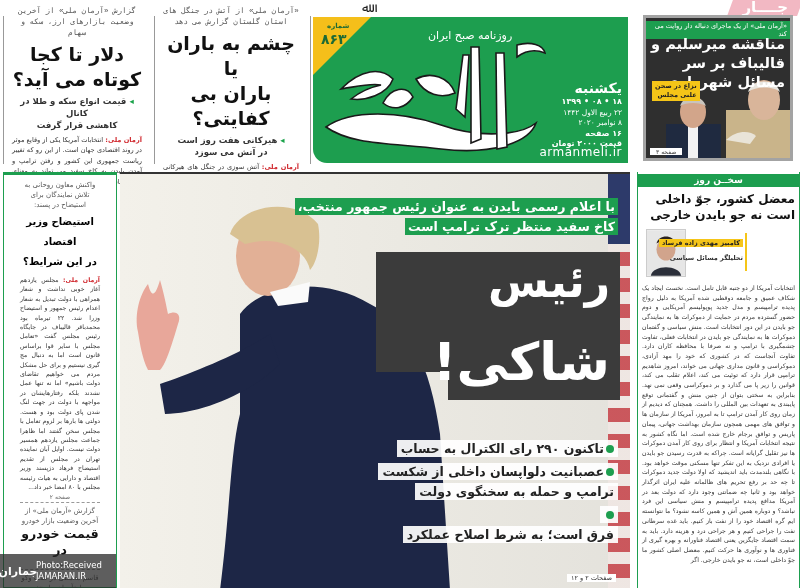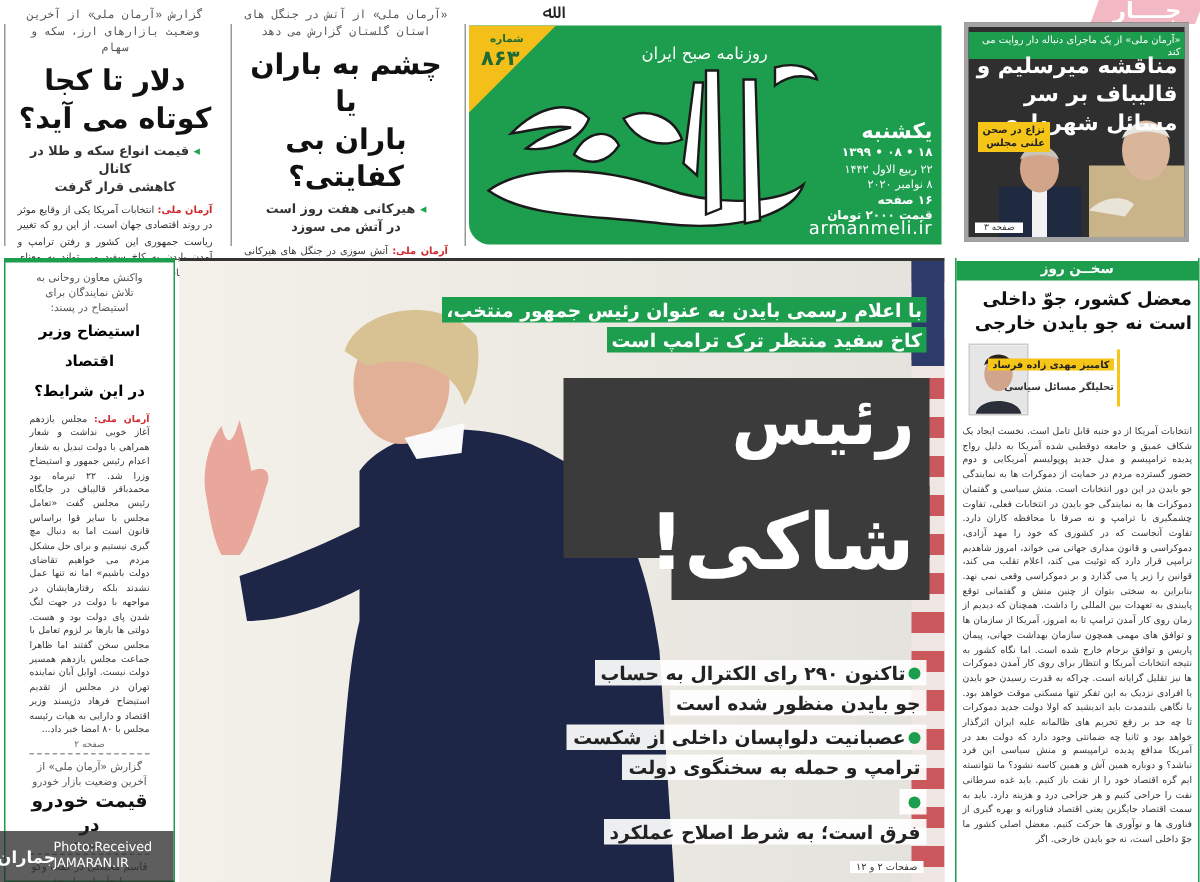--- a/index.html
+++ b/index.html
@@ -191,21 +191,20 @@
   </svg>
   <div class="kicker">
     <span>با اعلام رسمی بایدن به عنوان رئیس جمهور منتخب،</span><br>
     <span>کاخ سفید منتظر ترک ترامپ است</span>
   </div>
   <div class="hl" style="top:78px; width:244px;">رئیس جمهور</div>
   <div class="hl" style="top:150px; width:172px; font-size:52px; line-height:76px;">شاکی!</div>
   <div class="bullets">
     <div class="item">
       <span><i class="dot"></i><b>تاکنون ۲۹۰ رای الکترال به حساب</b></span><br>
-      <span>جو بایدن منظور شده است</span>
     </div>
     <div class="item">
       <span><i class="dot"></i><b>عصبانیت دلواپسان داخلی از شکست</b></span><br>
       <span>ترامپ و حمله به سخنگوی دولت</span>
     </div>
     <div class="item">
       <span><i class="dot"></i></span><br>
       <span>فرق است؛ به شرط اصلاح عملکرد</span>
     </div>
   </div>

